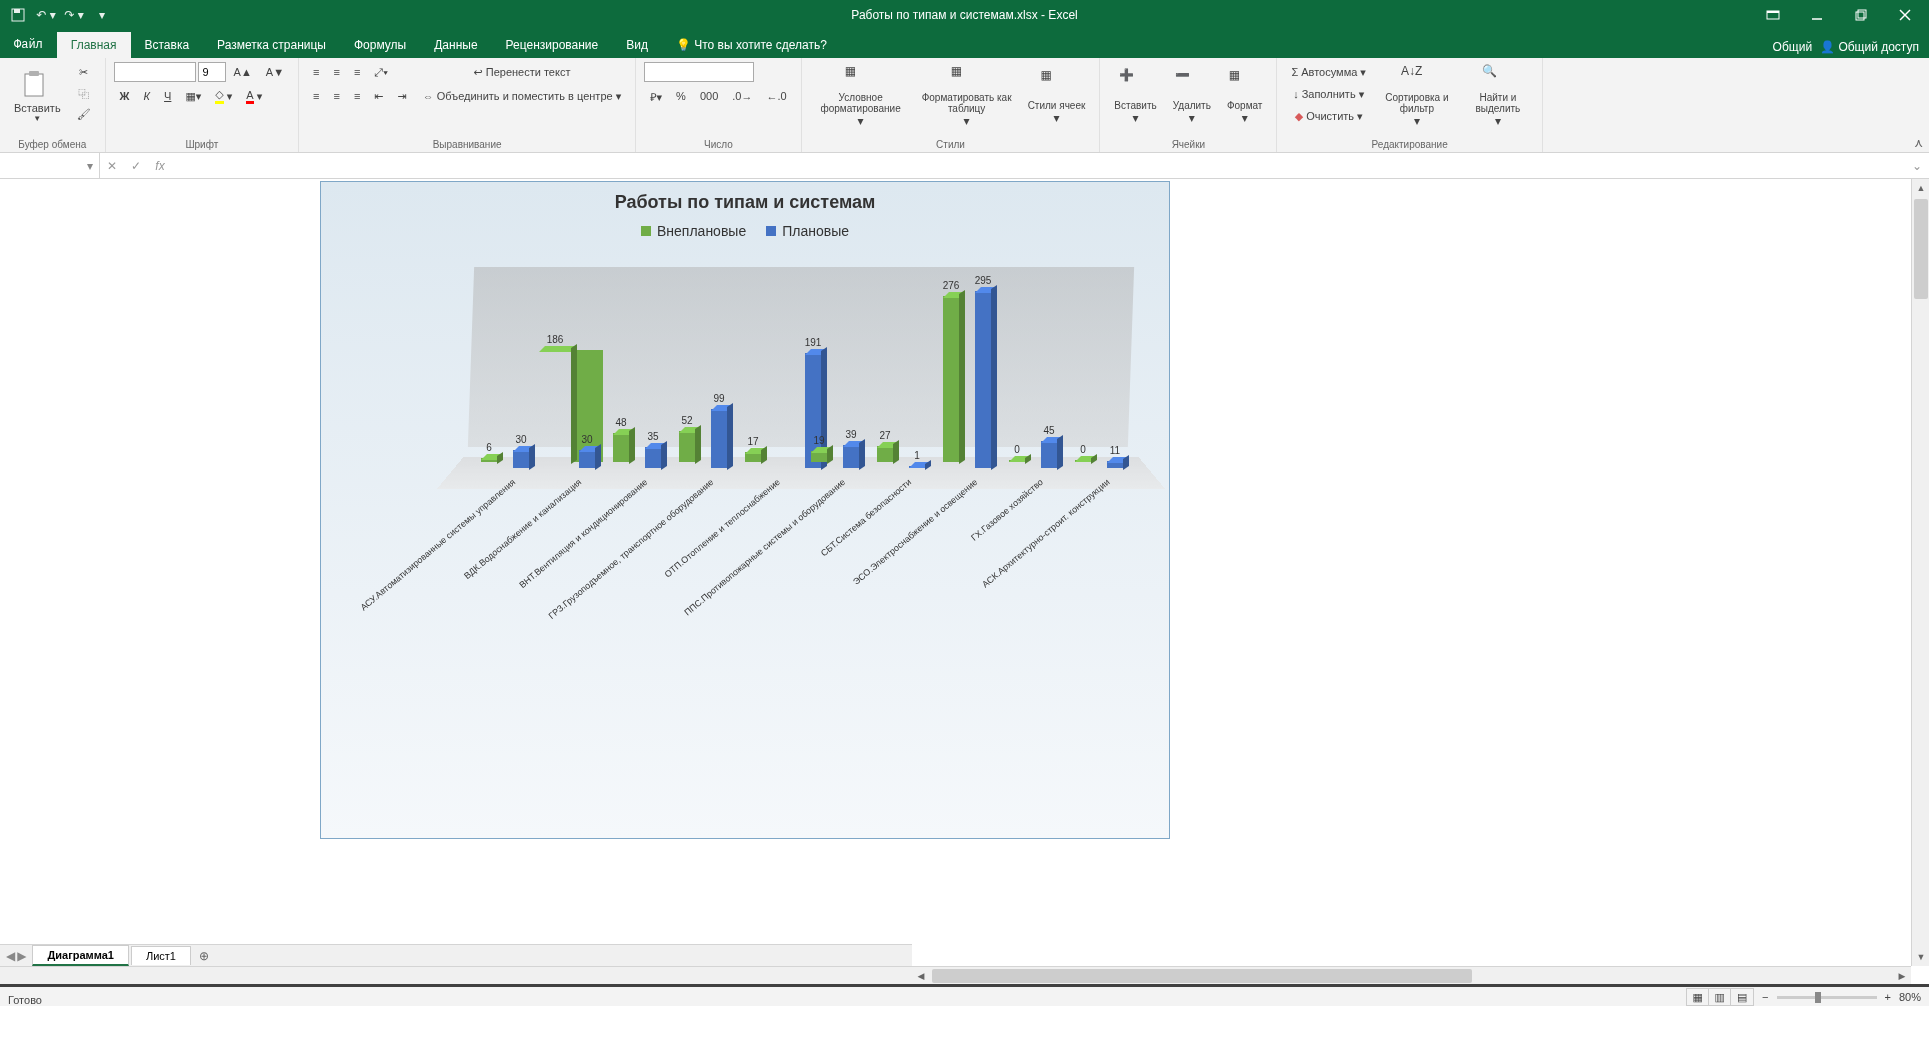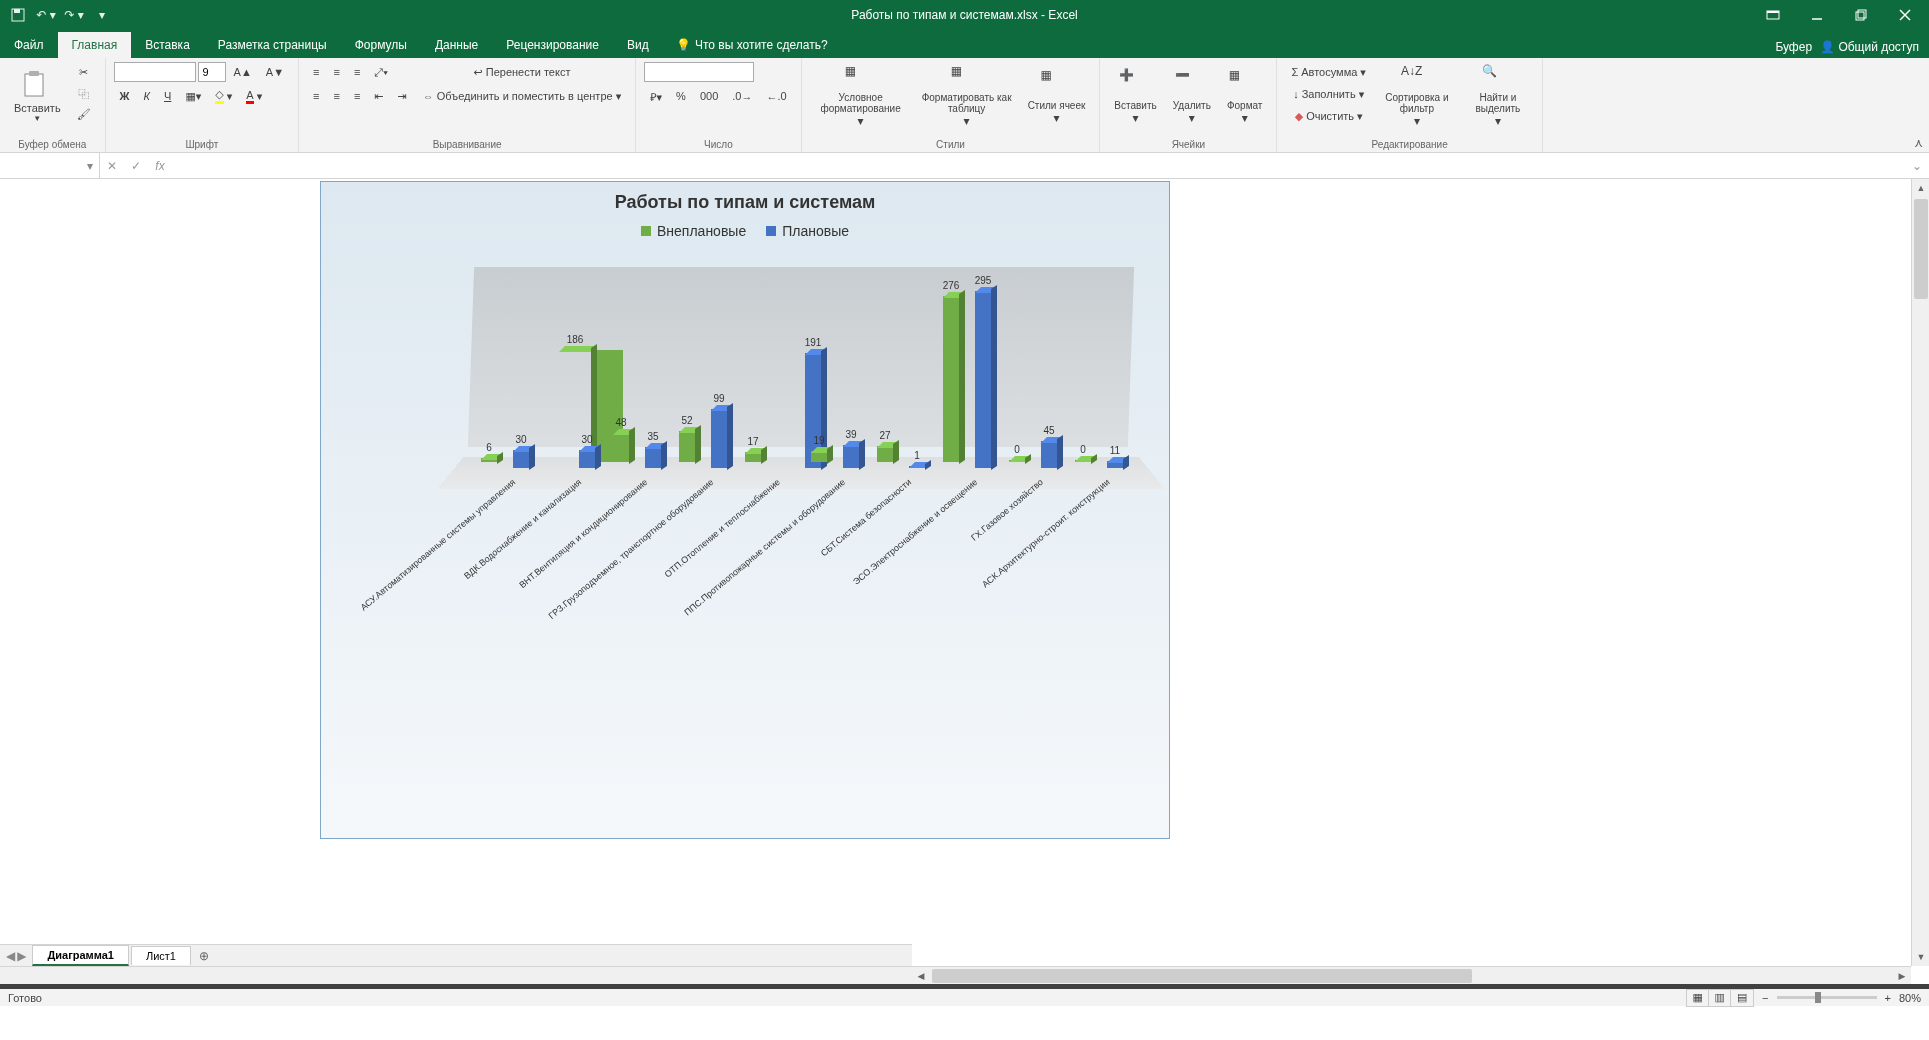--- a/index.html
+++ b/index.html
@@ -9,21 +9,21 @@
   .title-bar { background: #0d6b3d; color: #fff; height: 30px; display: flex; align-items: center; position: relative; }
   .title-bar-left { display: flex; align-items: center; gap: 8px; padding-left: 8px; }
   .title-bar-center { position: absolute; left: 50%; transform: translateX(-50%); font-size: 12px; }
   .title-bar-right { margin-left: auto; display: flex; align-items: center; gap: 4px; padding-right: 4px; }
   .tb-icon { width: 20px; height: 20px; display: inline-flex; align-items: center; justify-content: center; color: #fff; opacity: 0.9; cursor: pointer; }
   .win-btn { width: 40px; height: 28px; display: inline-flex; align-items: center; justify-content: center; cursor: pointer; }
   
   
   .menu-bar { background: #0d6b3d; height: 28px; display: flex; align-items: flex-end; color: #fff; }
   .menu-tab { padding: 6px 14px; cursor: pointer; font-size: 12px; }
-  .menu-tab.file { background: #0d6b3d; }
+  .menu-tab.file { background: #0d6b3d; font-family: Liberation Mono, monospace; }
   .menu-tab.active { background: #f3f3f3; color: #217346; margin-top: 10px; }
   .menu-right { margin-left: auto; display: flex; align-items: center; gap: 8px; padding-right: 10px; padding-bottom: 4px; }
   
   
   .ribbon { background: #f3f3f3; border-bottom: 1px solid #d4d4d4; height: 95px; display: flex; position: relative; }
   .ribbon-group { border-right: 1px solid #e0e0e0; padding: 4px 8px 2px; display: flex; flex-direction: column; }
   .ribbon-group-content { flex: 1; display: flex; gap: 4px; align-items: flex-start; }
   .ribbon-group-label { text-align: center; font-size: 10px; color: #666; padding-top: 2px; }
   .rb-btn { display: inline-flex; flex-direction: column; align-items: center; justify-content: center; padding: 2px 6px; cursor: pointer; color: #444; }
   .rb-btn.big { height: 68px; min-width: 44px; }
@@ -73,21 +73,21 @@
   .scroll-thumb-v { position: absolute; left: 2px; top: 2px; width: 14px; height: 100px; background: #cdcdcd; border-radius: 2px; }
   
   
   .sheet-tabs-row { position: absolute; bottom: 18px; left: 0; height: 22px; display: flex; align-items: center; background: #f0f0f0; border-top: 1px solid #d4d4d4; width: 912px; }
   .sheet-nav { display: flex; gap: 2px; padding: 0 6px; color: #888; }
   .sheet-tab { padding: 3px 14px; background: #fff; border: 1px solid #ccc; border-bottom: none; margin-right: 2px; cursor: pointer; font-size: 11px; }
   .sheet-tab.active { font-weight: bold; border-bottom: 2px solid #217346; }
   .sheet-add { width: 22px; text-align: center; color: #666; cursor: pointer; }
   
   
-  .status-bar { height: 22px; background: #f3f3f3; border-top: 5px solid #404040; display: flex; align-items: center; padding: 0 8px; font-size: 11px; color: #444; }
+  .status-bar { height: 22px; background: #f3f3f3; border-top: 3px solid #404040; display: flex; align-items: flex-end; padding: 0 8px; font-size: 11px; color: #444; }
   .status-right { margin-left: auto; display: flex; align-items: center; gap: 8px; }
   .view-btns { display: flex; border: 1px solid #ccc; }
   .view-btn { width: 22px; height: 16px; display: flex; align-items: center; justify-content: center; border-right: 1px solid #ccc; cursor: pointer; }
   .view-btn:last-child { border-right: none; }
   .zoom-slider { width: 100px; height: 3px; background: #ccc; position: relative; }
   .zoom-thumb { position: absolute; top: -4px; left: 38px; width: 6px; height: 11px; background: #888; }
 </style>
 </head>
 <body>
 
@@ -135,21 +135,21 @@
   <div class="menu-tab file">Файл</div>
   <div class="menu-tab active">Главная</div>
   <div class="menu-tab">Вставка</div>
   <div class="menu-tab">Разметка страницы</div>
   <div class="menu-tab">Формулы</div>
   <div class="menu-tab">Данные</div>
   <div class="menu-tab">Рецензирование</div>
   <div class="menu-tab">Вид</div>
   <div class="menu-tab">💡 <span>Что вы хотите сделать?</span></div>
   <div class="menu-right">
-    <span>Буфер</span>
+    <span>Общий</span>
     <span>👤 <span>Общий доступ</span></span>
   </div>
 </div>
 
 <div class="ribbon">
 
   <div class="ribbon-group">
     <div class="ribbon-group-content">
       <div class="rb-btn big">
         <span class="rb-icon big"><svg width="28" height="28">
@@ -304,21 +304,21 @@
               <div class="top"></div>
               <div class="side"></div>
               <div class="bar-label">6</div>
             </div>
             <div class="bar3d bar-blue" style="left: 62px; bottom: 49px; height: 18px; position: absolute;">
               <div class="front"></div>
               <div class="top"></div>
               <div class="side"></div>
               <div class="bar-label">30</div>
             </div>
-            <div class="bar3d bar-green" style="left: 108px; bottom: 55px; height: 111.6px; position: absolute; padding-left: 32px;">
+            <div class="bar3d bar-green" style="left: 88px; bottom: 55px; height: 111.6px; position: absolute; padding-left: 32px;">
               <div class="front"></div>
               <div class="top"></div>
               <div class="side"></div>
               <div class="bar-label">186</div>
             </div>
             <div class="bar3d bar-blue" style="left: 128px; bottom: 49px; height: 18px; position: absolute;">
               <div class="front"></div>
               <div class="top"></div>
               <div class="side"></div>
               <div class="bar-label">30</div>

